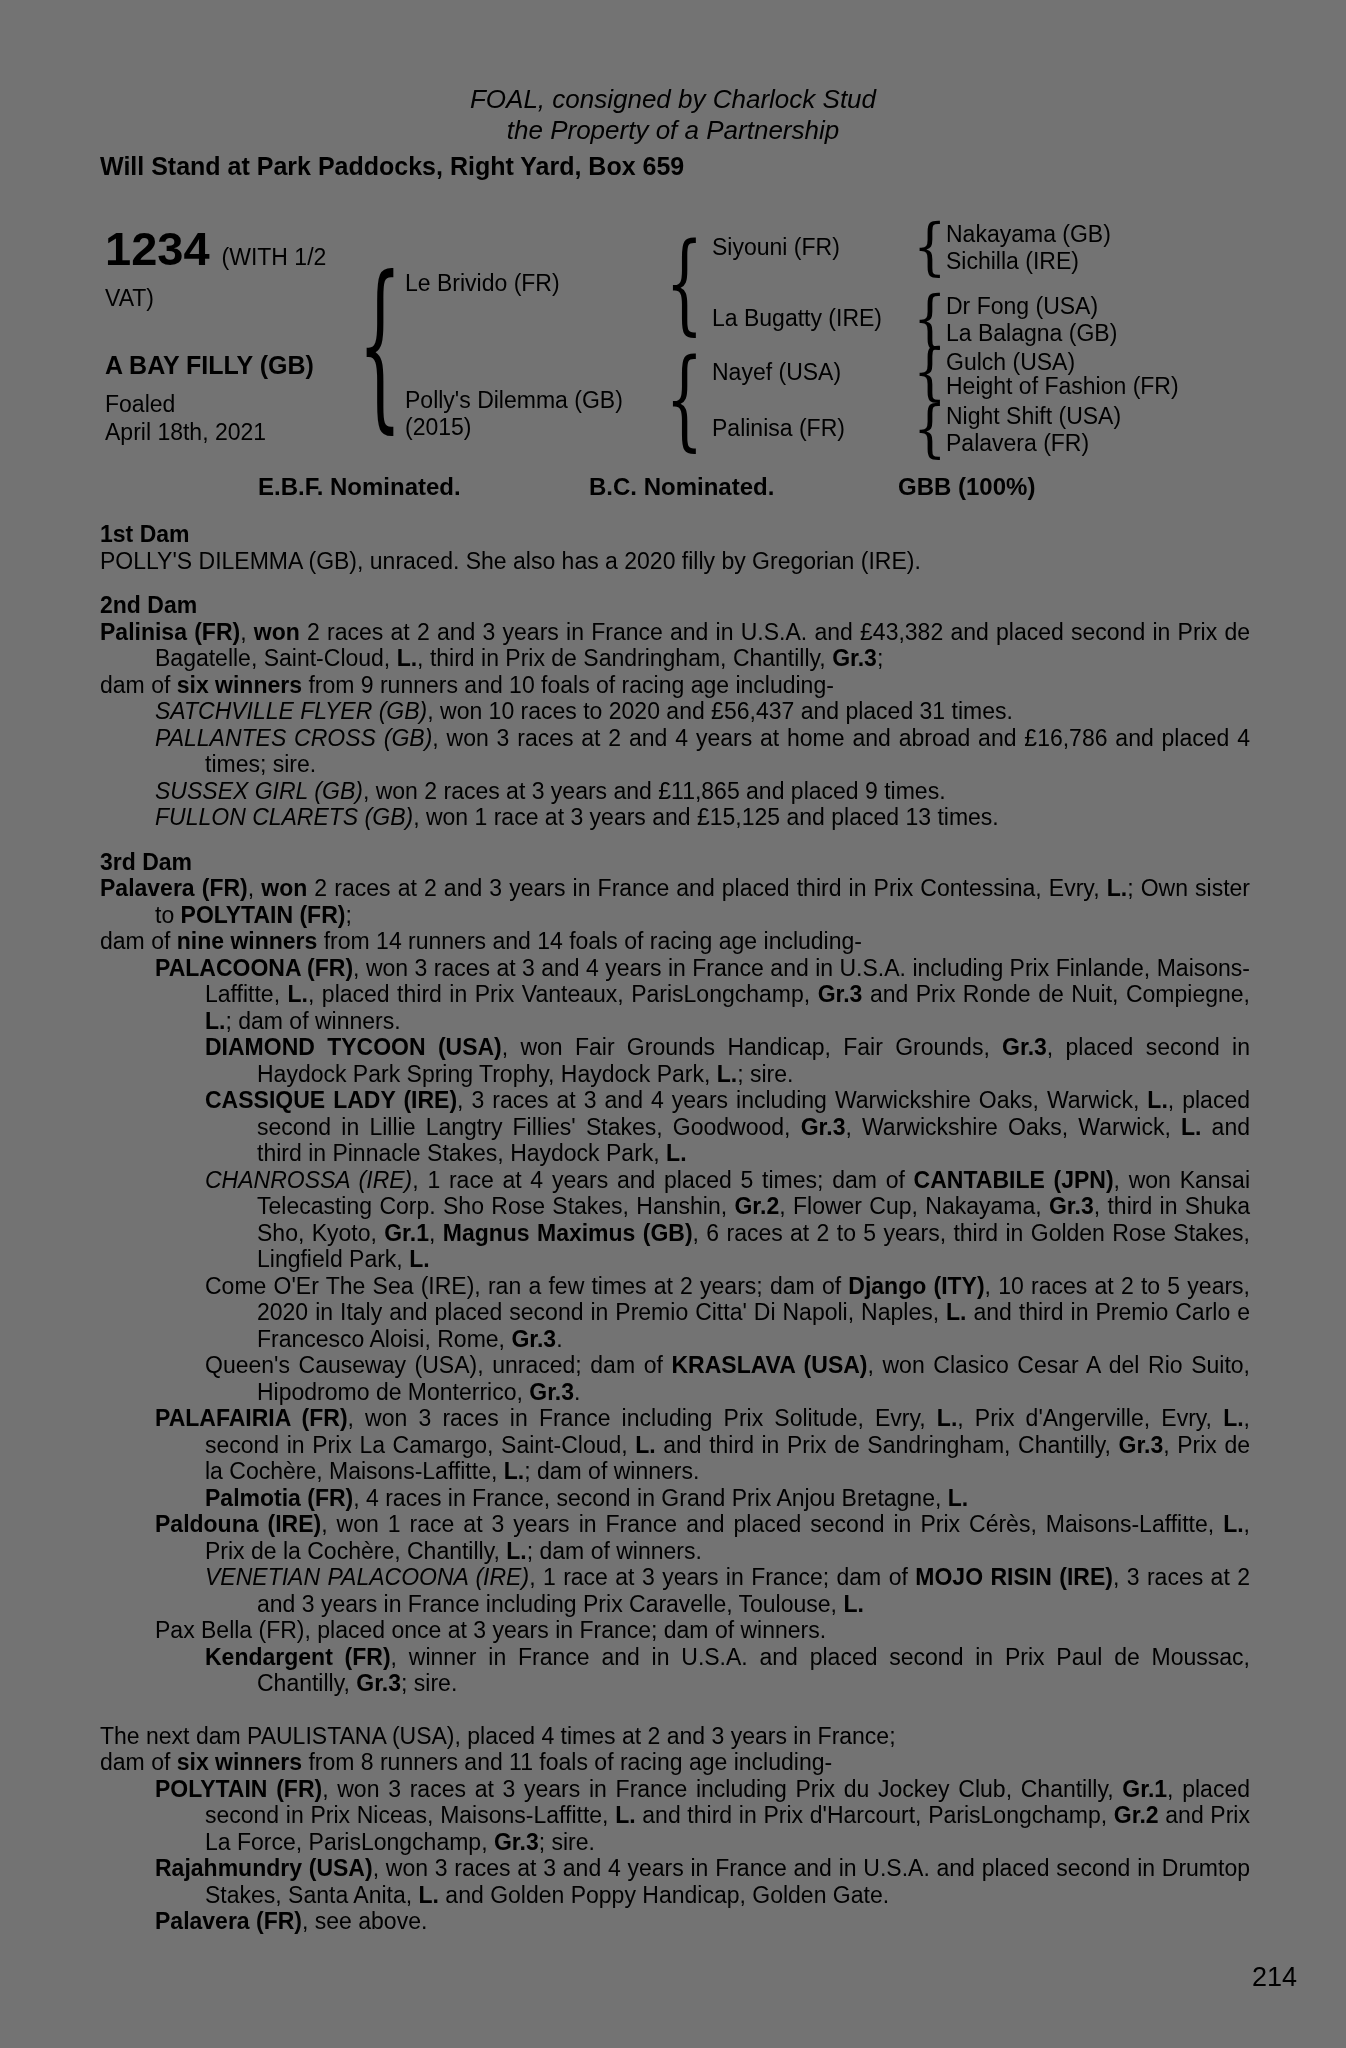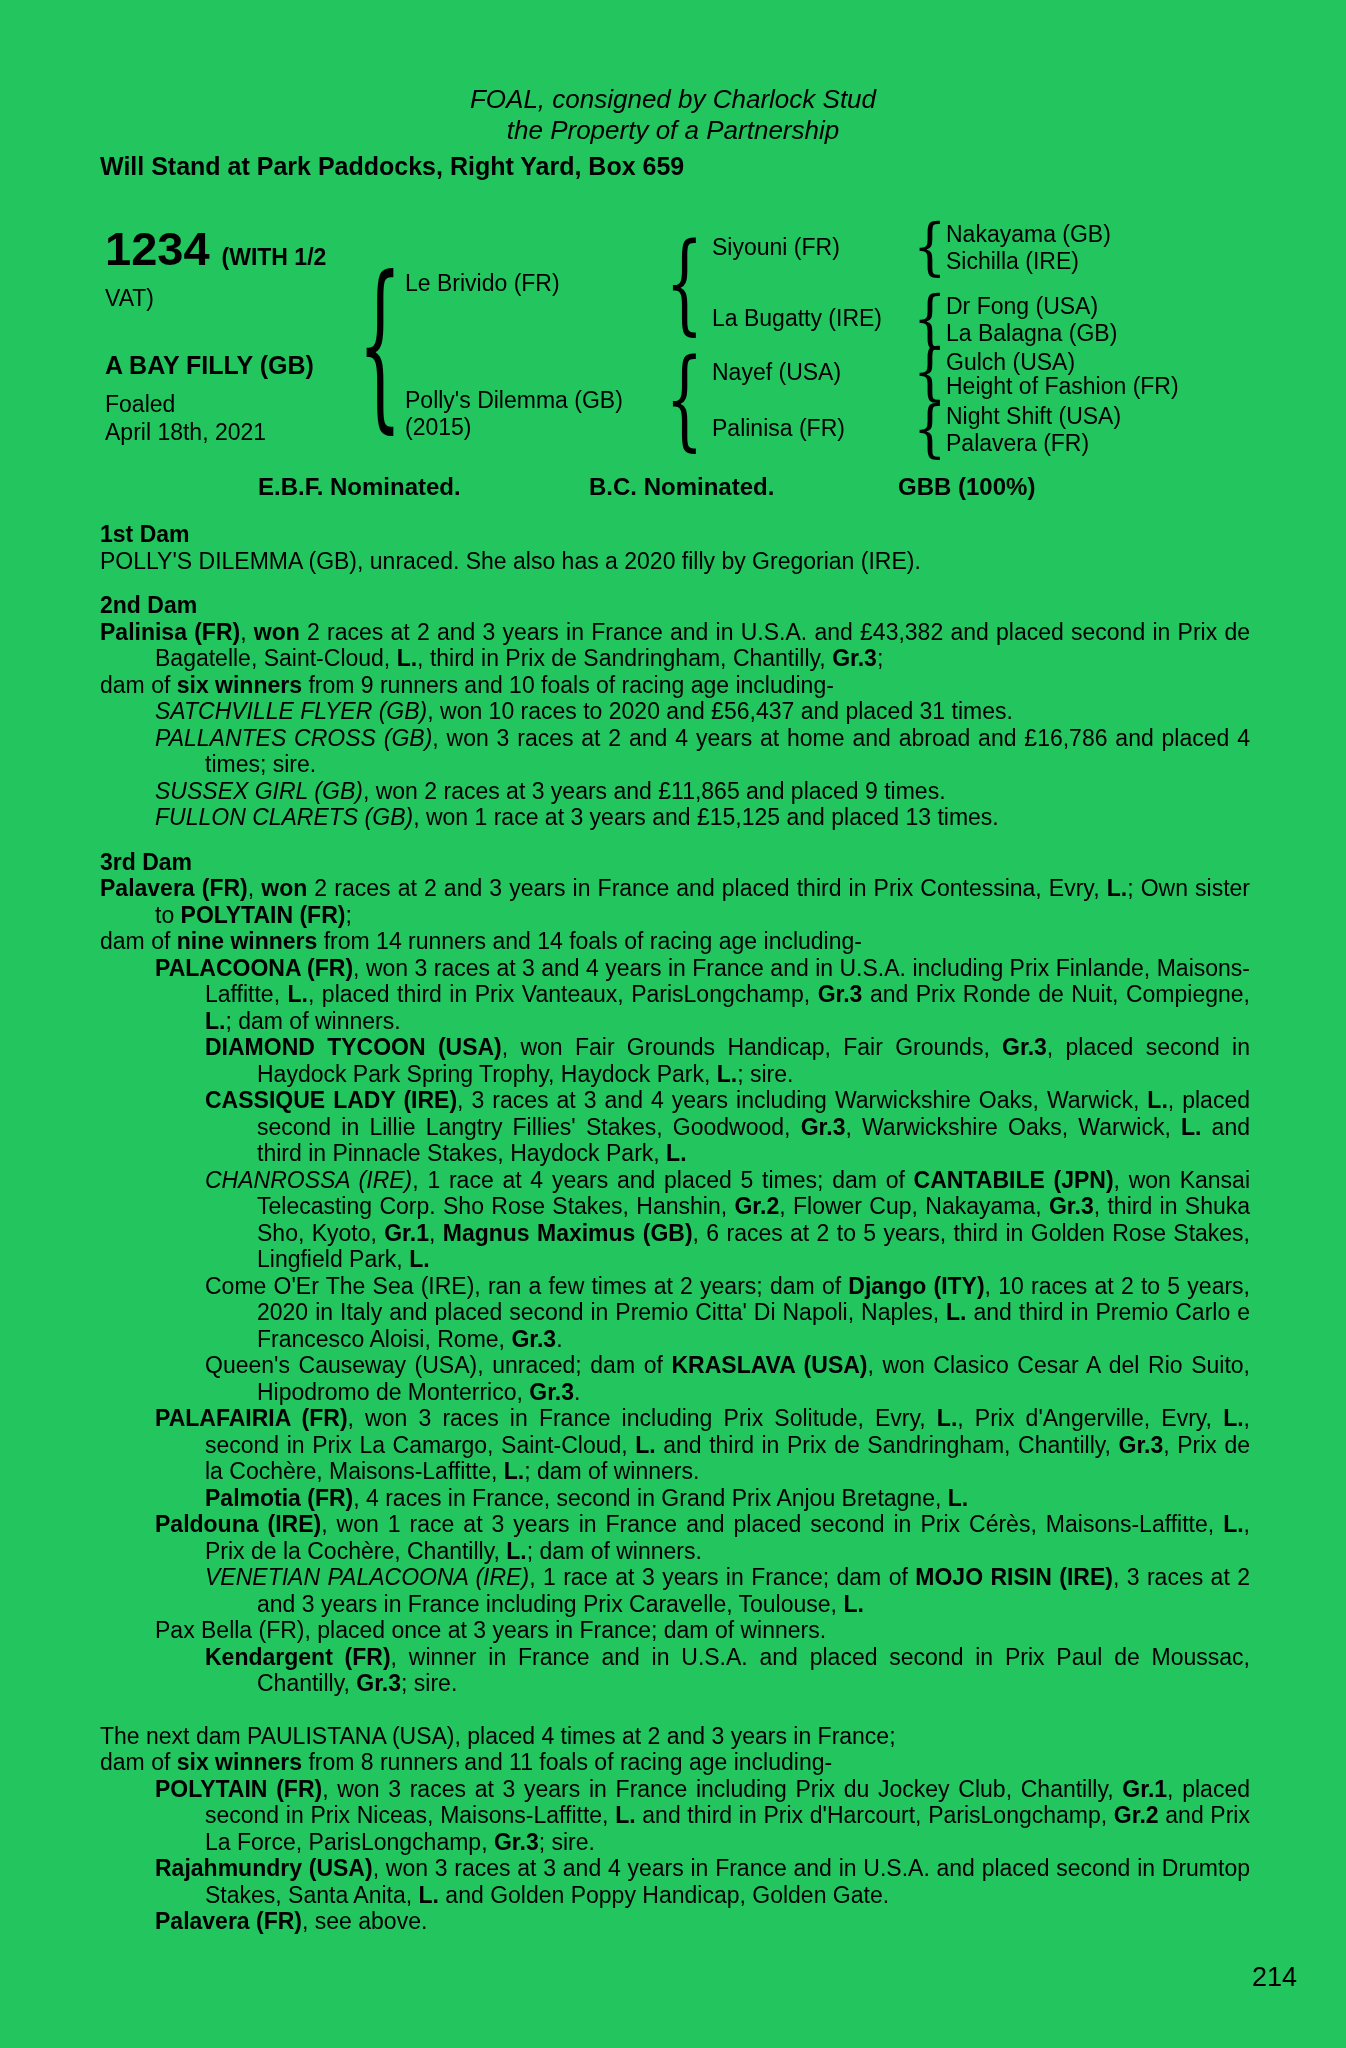--- a/index.html
+++ b/index.html
@@ -1,25 +1,25 @@
 <!DOCTYPE html>
 <html><head>
 <meta charset="utf-8">
 <style>
   html,body{margin:0;padding:0;background:#ffffff;}
-  .page{position:relative;width:1346px;height:2048px;background:#22c55e;color:#000;
+  .page{position:relative;width:1346px;height:2048px;background:#737373;color:#000;
         font-family:"Liberation Sans",sans-serif;overflow:hidden;}
   
   .header{padding-top:84px;text-align:center;font-style:italic;font-size:26px;line-height:31px;}
   .stand{margin:6px 0 0 100px;font-weight:bold;font-size:25px;}
   
   .ped{position:relative;margin-left:100px;margin-top:30px;height:262px;width:1190px;font-size:23px;}
   .lot-row{position:absolute;left:5px;top:10px;display:flex;align-items:baseline;gap:12px;}
   .lot-num{font-size:47px;font-weight:bold;}
-  .vat{font-size:23px;font-weight:bold;}
+  .vat{font-size:23px;}
   .vat2{position:absolute;left:5px;top:74px;}
   .desc{position:absolute;left:5px;top:140px;font-weight:bold;font-size:25px;}
   .foaled{position:absolute;left:5px;top:180px;}
   .fdate{position:absolute;left:5px;top:208px;}
   .g1s{position:absolute;left:305px;top:59px;}
   .g1d{position:absolute;left:305px;top:176px;line-height:27px;}
   .g2{position:absolute;left:612px;}
   .g2-1{top:23px;} .g2-2{top:94px;} .g2-3{top:148px;} .g2-4{top:204px;}
   .g3{position:absolute;left:846px;}
   .g3-1{top:10px;} .g3-2{top:37px;} .g3-3{top:82px;} .g3-4{top:109px;}

